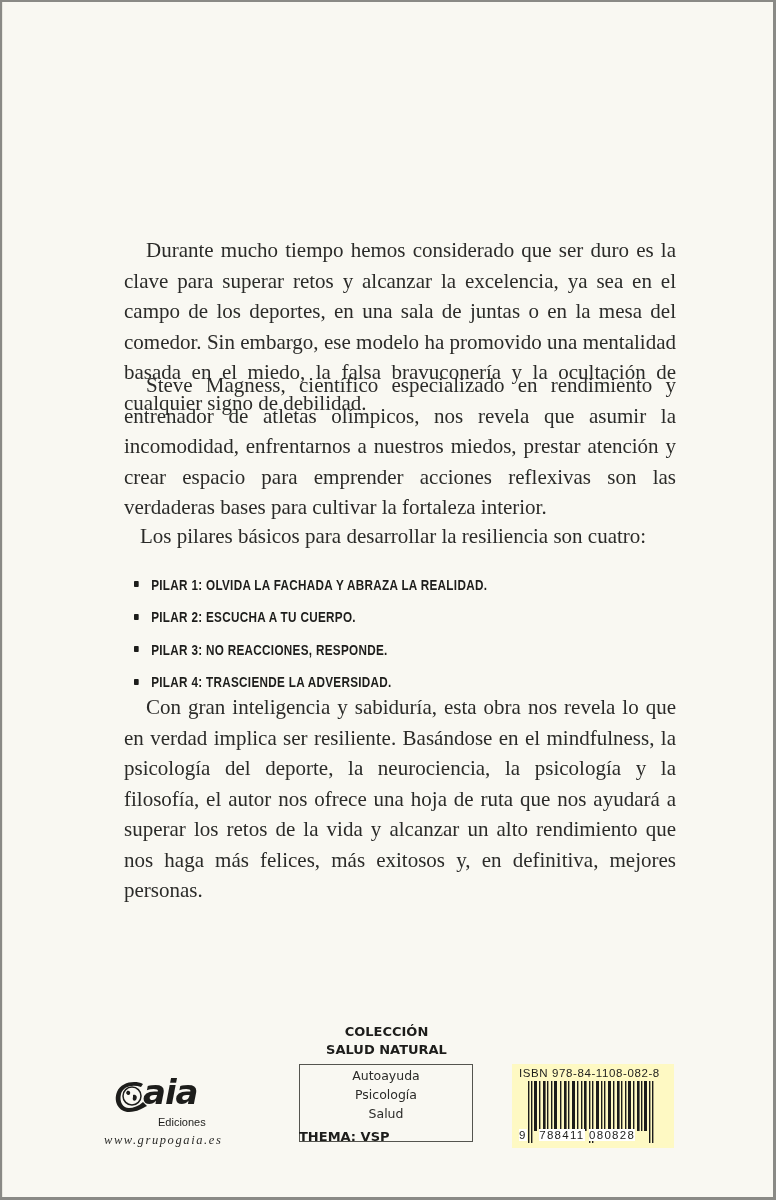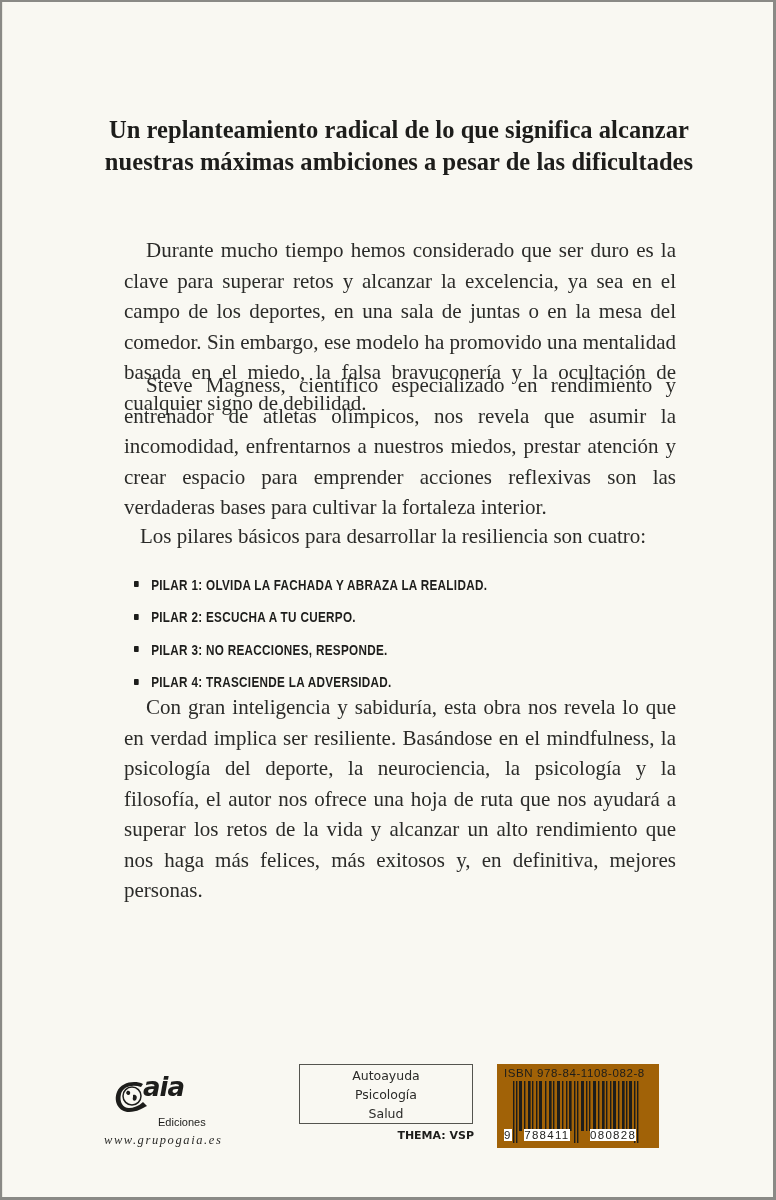--- a/index.html
+++ b/index.html
@@ -48,21 +48,21 @@
       width: 6px; height: 6px; background: #1d1d1b; border-radius: 1px;
       margin-right: 16px; display: inline-block; flex: none;
     }
     
     .logo {
       position: absolute; left: 110px; top: 1068px; width: 120px; height: 48px;
     }
     .logo-word {
       position: absolute; left: 30px; top: 2px;
       font-family: "DejaVu Sans", sans-serif; font-weight: bold; font-style: italic;
-      font-size: 26px; color: #1d1d1b; letter-spacing: -1px;
+      font-size: 34px; color: #1d1d1b; letter-spacing: -1px;
     }
     .logo-globe {
       position: absolute; left: 0; top: 8px; width: 36px; height: 36px;
     }
     .logo-sub {
       position: absolute; left: 64px; top: 1114px;
       font-family: "Liberation Sans", "DejaVu Sans", sans-serif; font-weight: normal;
       font-size: 11px; color: #1d1d1b;
     }
     .website {
@@ -70,58 +70,54 @@
       font-family: Liberation Serif, serif; font-style: italic;
       font-size: 12.5px; color: #2b2b29; letter-spacing: 1.6px;
     }
     .collection {
       position: absolute; left: 296px; top: 1021px; width: 175px;
       text-align: center;
       font-family: "DejaVu Sans", sans-serif; font-weight: bold;
       font-size: 13px; line-height: 18px; color: #1d1d1b;
     }
     .subj-box {
-      position: absolute; left: 296px; top: 1062px; width: 174px; height: 60px;
+      position: absolute; left: 296px; top: 1062px; width: 174px; height: 78px;
       border: 1px solid #55554f; box-sizing: border-box;
       text-align: center; padding-top: 1px;
       font-family: "DejaVu Sans", sans-serif;
       font-size: 12.5px; line-height: 19px; color: #2b2b29;
     }
     .thema {
       position: absolute; left: 296px; top: 1127px; width: 175px;
-      text-align: right;
+      text-align: left;
       font-family: "DejaVu Sans", sans-serif; font-weight: bold;
-      font-size: 11px; color: #1d1d1b;
+      font-size: 13px; color: #1d1d1b;
     }
     .isbn-block {
-      position: absolute; left: 494px; top: 1062px; width: 162px; height: 84px;
-      background: #a16207;
+      position: absolute; left: 509px; top: 1062px; width: 162px; height: 84px;
+      background: #fef9c3;
     }
     .isbn-label {
       position: absolute; left: 7px; top: 3px;
       font-family: "Liberation Sans", "DejaVu Sans", sans-serif;
       font-size: 11.5px; letter-spacing: 0.6px; color: #1d1d1b;
     }
     .barcode { position: absolute; left: 8px; top: 17px; width: 140px; height: 62px; }
     .digits {
       position: absolute; left: 7px; top: 65px; width: 148px;
       font-family: "Liberation Sans", "DejaVu Sans", sans-serif;
       font-size: 11.5px; color: #1d1d1b; letter-spacing: 1.3px;
     }
     .digits span { background: #fff; }
   </style>
 </head>
 <body>
 
 <div class="page">
 
-  <div class="tagline">
-    <div>Un replanteamiento radical de lo que significa alcanzar</div>
-    <div>nuestras máximas ambiciones a pesar de las dificultades</div>
-  </div>
 
   <p class="body-text indent p1" style="margin:0">Durante mucho tiempo hemos considerado que ser duro es la clave para superar retos y alcanzar la excelencia, ya sea en el campo de los deportes, en una sala de juntas o en la mesa del comedor. Sin embargo, ese modelo ha promovido una mentalidad basada en el miedo, la falsa bravuconería y la ocultación de cualquier signo de debilidad.</p>
   <p class="body-text indent p2" style="margin:0">Steve Magness, científico especializado en rendimiento y entrenador de atletas olímpicos, nos revela que asumir la incomodidad, enfrentarnos a nuestros miedos, prestar atención y crear espacio para emprender acciones reflexivas son las verdaderas bases para cultivar la fortaleza interior.</p>
   <p class="body-text p3" style="margin:16px">Los pilares básicos para desarrollar la resiliencia son cuatro:</p>
 
   <ul class="pillars">
     <li class="pillar">
         <span class="bullet"></span>
         <span>PILAR 1: OLVIDA LA FACHADA Y ABRAZA LA REALIDAD.</span>
       </li>
@@ -145,20 +141,24 @@
     <svg class="logo-globe" viewBox="0 0 36 36">
       <path d="M30 6 C22 2 8 4 4 14 C0 24 6 34 16 34 C24 34 30 30 34 28 L30 24 C26 28 20 30 16 30 C10 30 6 24 8 16 C10 8 20 6 28 9 Z" fill="#1d1d1b"></path>
       <circle cx="19" cy="18" r="9" fill="#f9f8f2" stroke="#1d1d1b" stroke-width="1.5"></circle>
       <path d="M14 13 C16 12 18 14 17 16 C16 18 14 17 13 15 Z M20 17 C23 16 25 19 23 22 C21 24 19 22 20 19 Z" fill="#1d1d1b"></path>
     </svg>
     <span class="logo-word">aia</span>
   </div>
   <div class="logo-sub" style="left:155px">Ediciones</div>
   <div class="website">www.grupogaia.es</div>
 
+  <div class="collection">
+    <div>COLECCIÓN</div>
+    <div>SALUD NATURAL</div>
+  </div>
   <div class="subj-box">
     <div>Autoayuda</div>
     <div>Psicología</div>
     <div>Salud</div>
   </div>
   <div class="thema">THEMA: VSP</div>
 
   <div class="isbn-block">
     <div class="isbn-label">ISBN  978-84-1108-082-8</div>
     <svg class="barcode" viewBox="0 0 140 62" preserveAspectRatio="none">
@@ -193,17 +193,17 @@
         <rect x="117" y="0" width="2.6" height="50"></rect>
         <rect x="121" y="0" width="1.4" height="50"></rect>
         <rect x="124" y="0" width="3" height="50"></rect>
         <rect x="129" y="0" width="1.4" height="62"></rect>
         <rect x="132" y="0" width="1.4" height="62"></rect>
       </g>
     </svg>
     <div class="digits">
       <span>9</span>
       <span style="margin-left:8px">788411</span>
-      <span style="margin-left:16px">080828</span>
+      <span style="margin-left:0">080828</span>
     </div>
   </div>
 
 </div>
 
 </body></html>

